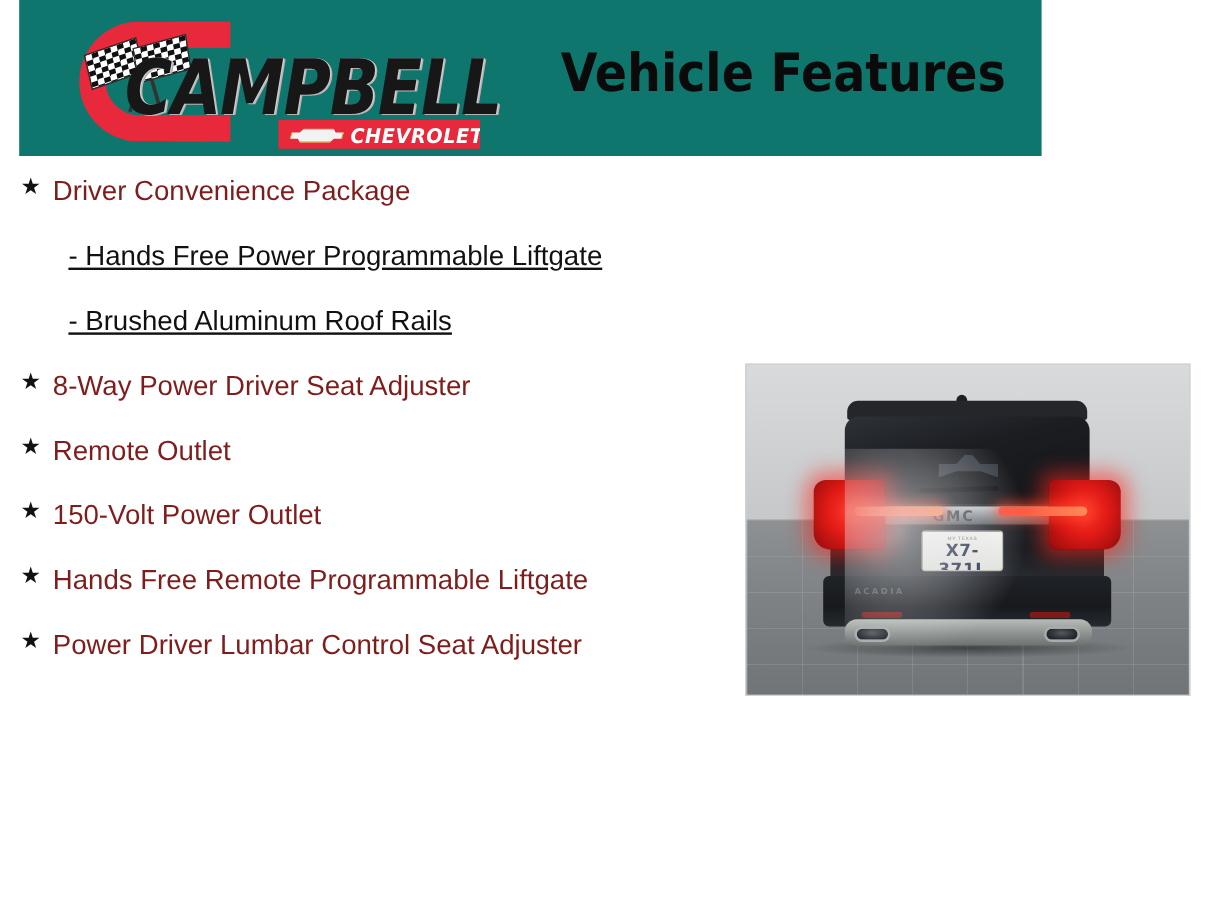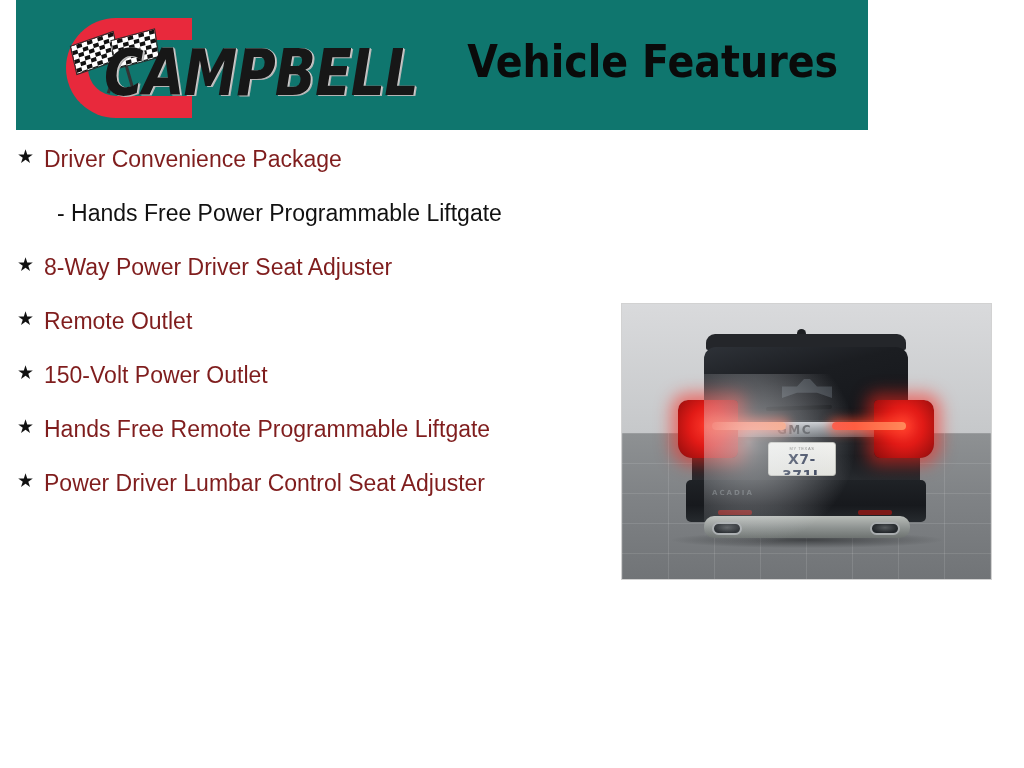--- a/index.html
+++ b/index.html
@@ -173,20 +173,21 @@
     color: #7f1d1d;
     font-family: "Liberation Sans", sans-serif;
   }
   .feat-sub {
     margin-left: 43px;
     font-size: 23px;
     line-height: 34px;
     color: #111;
     margin-bottom: 20px;
     width: 490px;
+    text-decoration: underline;
   }
 
   
   .photo {
     position: absolute;
     left: 621px; top: 303px;
     width: 371px;
     height: 277px;
     border: 1px solid #d2d2d2;
     background: #c9cbcd;
@@ -398,32 +399,37 @@
 
     <div class="flags">
       <div class="flag-pole pole-l"></div>
       <div class="flag-pole pole-r"></div>
       <div class="flag flag-l"></div>
       <div class="flag flag-r"></div>
     </div>
 
     <div class="logo-word">CAMPBELL</div>
 
+    <div class="chev-banner">
+      <div class="bowtie"></div>
+      <div class="chev-word">CHEVROLET</div>
+    </div>
   </div>
 
   <div class="page-title">Vehicle Features</div>
 </div>
 
 <div class="features">
 
   <div class="feat">
     <div class="feat-star">★</div>
     <div class="feat-text">Driver Convenience Package</div>
   </div>
   <div class="feat-sub">- Hands Free Power Programmable Liftgate</div>
+  <div class="feat-sub">- Brushed Aluminum Roof Rails</div>
 
   <div class="feat">
     <div class="feat-star">★</div>
     <div class="feat-text">8-Way Power Driver Seat Adjuster</div>
   </div>
 
   <div class="feat">
     <div class="feat-star">★</div>
     <div class="feat-text">Remote Outlet</div>
   </div>

